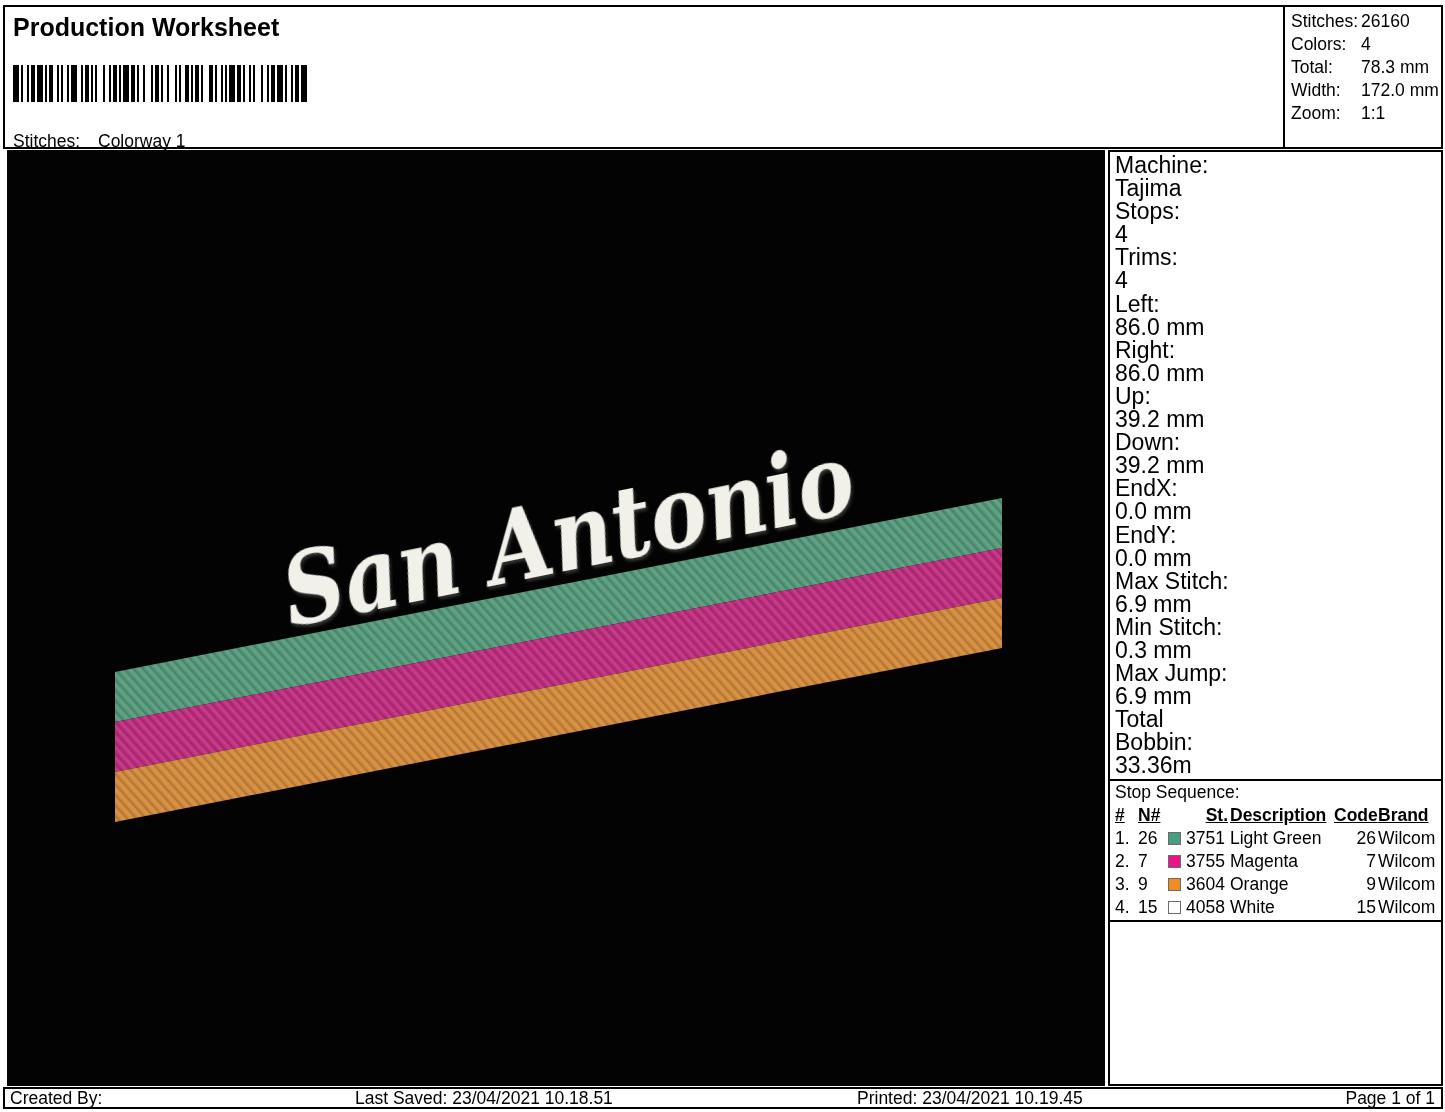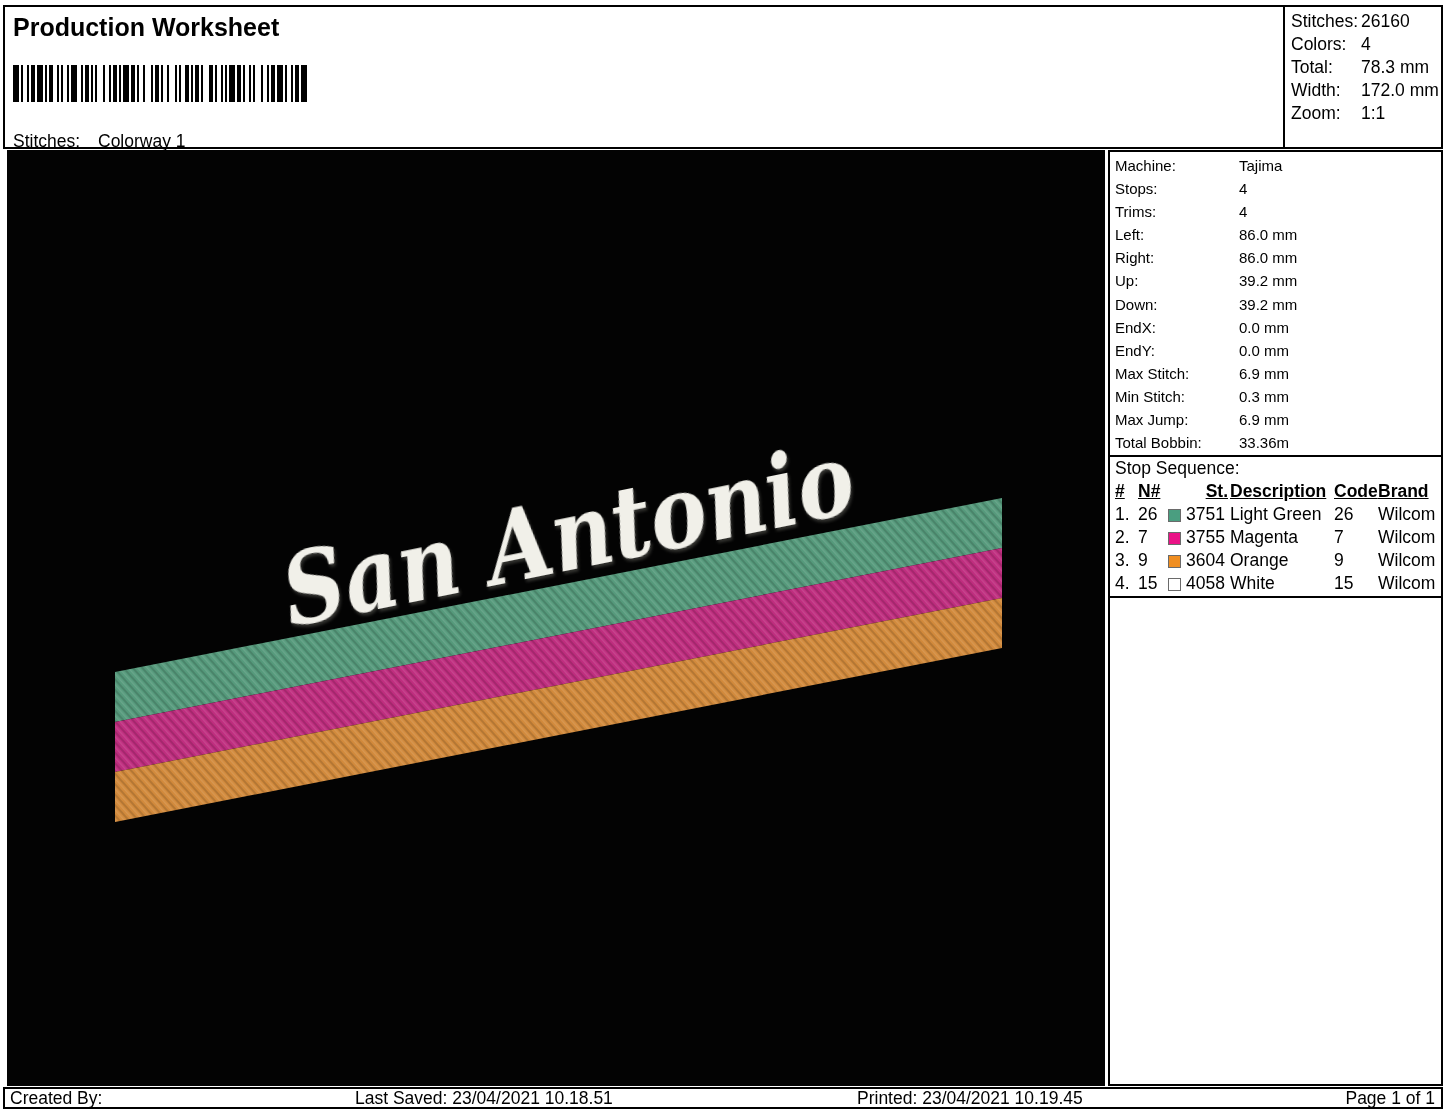--- a/index.html
+++ b/index.html
@@ -28,31 +28,31 @@
   
   .canvas{
     position:absolute;left:7px;top:150px;width:1098px;height:936px;background:#030303;
   }
   .canvas svg{display:block;width:100%;height:100%;}
   
   .panel{
     position:absolute;left:1108px;top:150px;width:335px;height:936px;
     border:2px solid #000;box-sizing:border-box;background:#fff;padding-top:2px;
   }
-  .info-row{display:flex;padding-left:5px;font-size:15px;line-height:23.1px;}
+  .info-row{display:flex;padding-left:5px;font-size:23px;line-height:23.1px;flex-direction:column;}
   .info-row .ilbl{width:124px;flex:none;}
   .panel-divider{border-top:2px solid #000;margin-top:1px;}
   .ss-title{padding-left:5px;font-size:17.5px;line-height:23px;}
   .ss-grid{
     display:grid;grid-template-columns:23px 30px 18px 44px 104px 44px 1fr;
     padding-left:5px;font-size:17.5px;line-height:23px;align-items:center;
   }
   .ss-head span{font-weight:bold;text-decoration:underline;}
   .ss-st-head{grid-column:3/5;text-align:right;padding-right:2px;}
-  .c-code{padding-right:16px;}
+  .c-code{text-align:right;padding-right:2px;}
   .swatch{display:inline-block;width:13px;height:13px;border:1px solid #6a6a6a;box-sizing:border-box;vertical-align:middle;}
   
   .footer{
     position:absolute;left:3px;top:1087px;width:1440px;height:22px;
     border:2px solid #000;box-sizing:border-box;background:#fff;font-size:17.5px;
   }
   .footer span{position:absolute;top:0;line-height:18px;white-space:nowrap;}
   .f-created{left:5px;}
   .f-saved{left:350px;}
   .f-printed{left:852px;}

